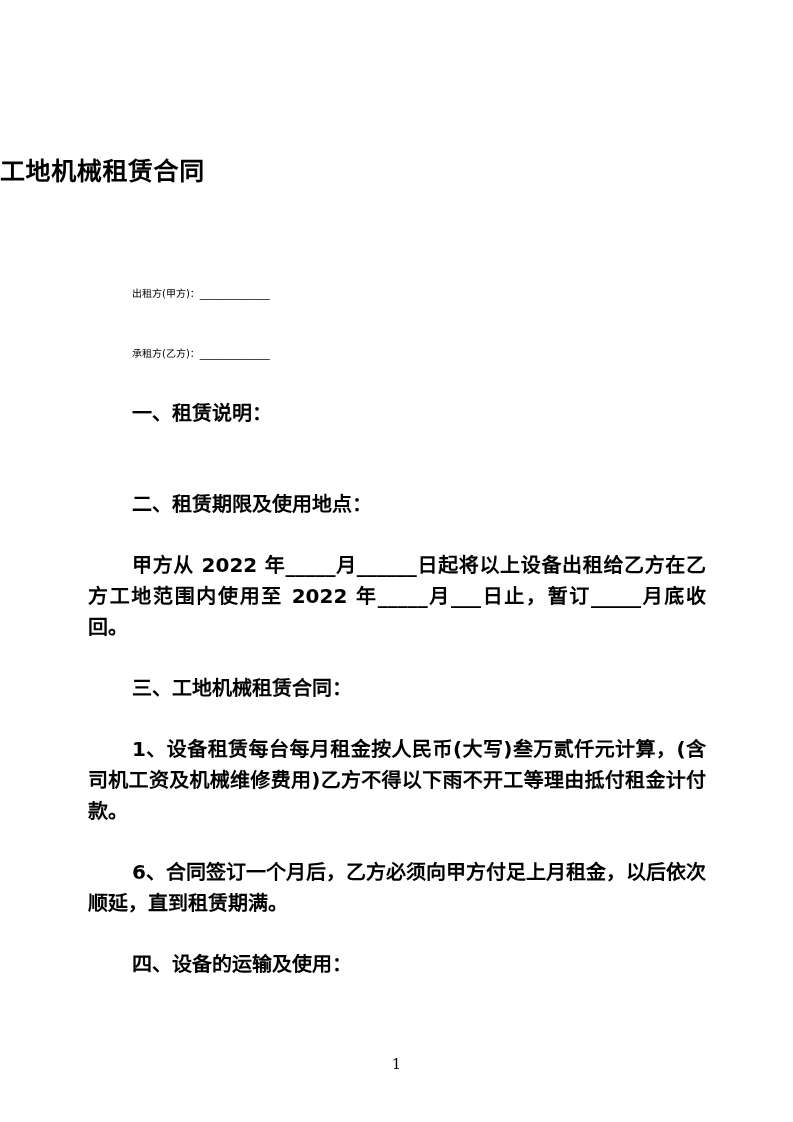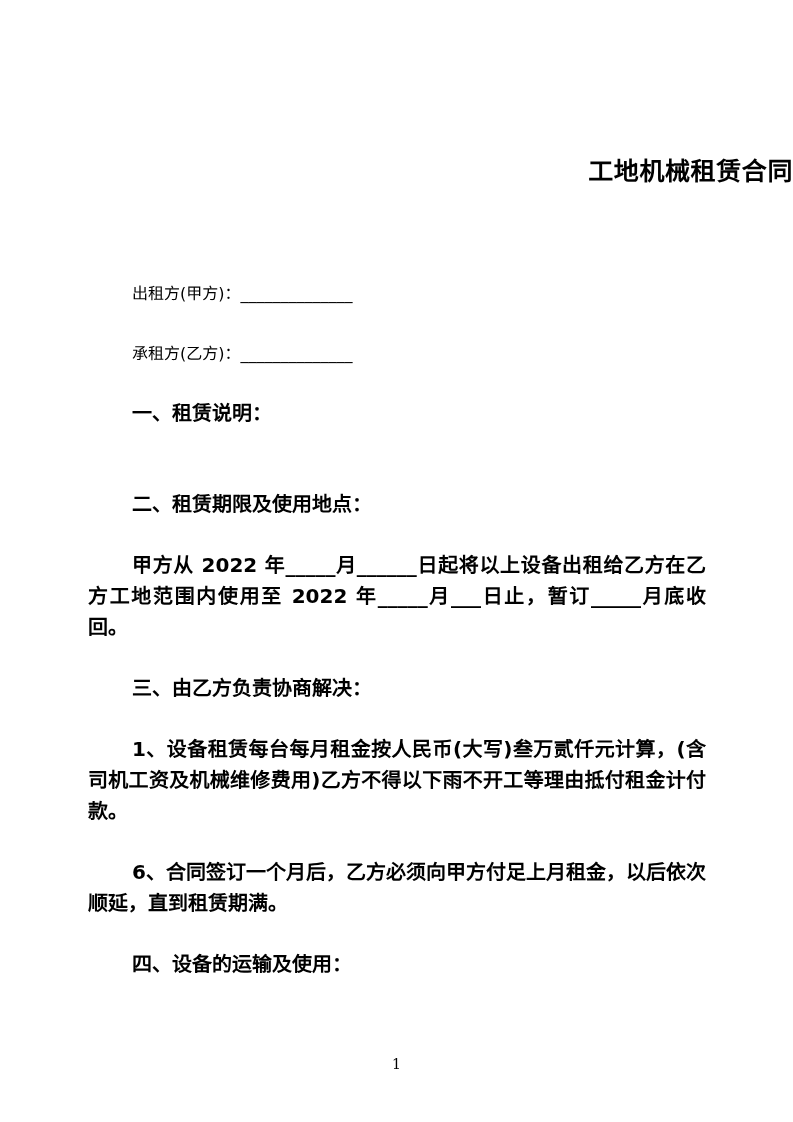--- a/index.html
+++ b/index.html
@@ -27,21 +27,21 @@
     background: #ffffff;
     box-sizing: border-box;
   }
 
   
   .doc-title {
     position: absolute;
     left: 0;
     right: 0;
     top: 138px;
-    text-align: right;
+    text-align: left;
     font-size: 25px;
     font-weight: 700;
     letter-spacing: 0.6px;
     line-height: 34px;
     white-space: pre;
   }
 
   
   .body-block {
     position: absolute;
@@ -58,21 +58,21 @@
     margin: 0;
     white-space: pre-wrap;
     word-break: break-all;
   }
 
   
   .party-line {
     margin: 0 0 0 0;
     padding-left: 44px;
     height: 31px;
-    font-size: 16px;
+    font-size: 10px;
     line-height: 31px;
     white-space: pre;
   }
   .gap-sm { height: 29px; }
   .gap-md { height: 30px; }
 
   
   .heading {
     padding-left: 44px;
     font-weight: 700;
@@ -121,21 +121,21 @@
     <div class="gap-md"></div>
 
     <div class="gap-md"></div>
 
     <p class="para heading">二、租赁期限及使用地点：</p>
     <div class="gap-md"></div>
     <p class="para indent strong-body">甲方从 2022 年_____月______日起将以上设备出租给乙方在乙方工地范围内使用至 2022 年_____月___日止，暂订_____月底收回。</p>
 
     <div class="gap-md"></div>
 
-    <p class="para heading">三、由乙方负责协商解决：</p>
+    <p class="para heading">三、工地机械租赁合同：</p>
     <div class="gap-md"></div>
     <p class="para indent strong-body">1、设备租赁每台每月租金按人民币(大写)叁万贰仟元计算，(含司机工资及机械维修费用)乙方不得以下雨不开工等理由抵付租金计付款。</p>
     <div class="gap-md"></div>
     <p class="para indent strong-body">6、合同签订一个月后，乙方必须向甲方付足上月租金，以后依次顺延，直到租赁期满。</p>
 
     <div class="gap-md"></div>
 
     <p class="para heading">四、设备的运输及使用：</p>
     <div class="gap-md"></div>
 

